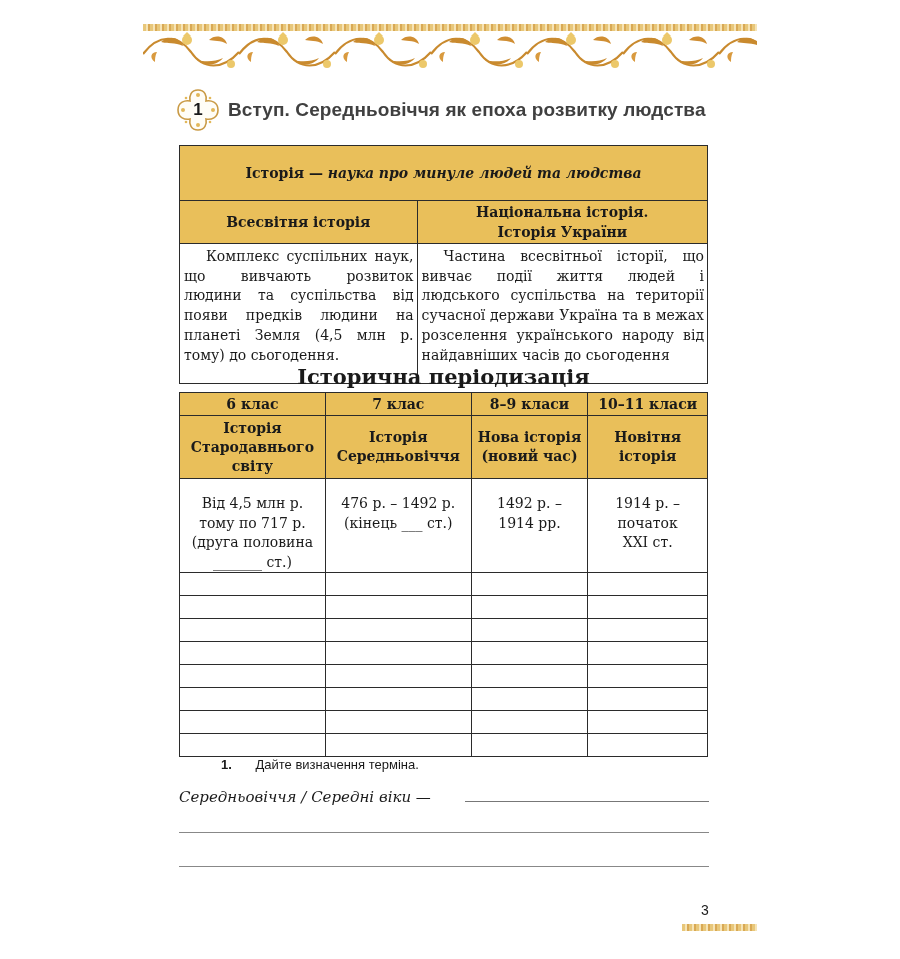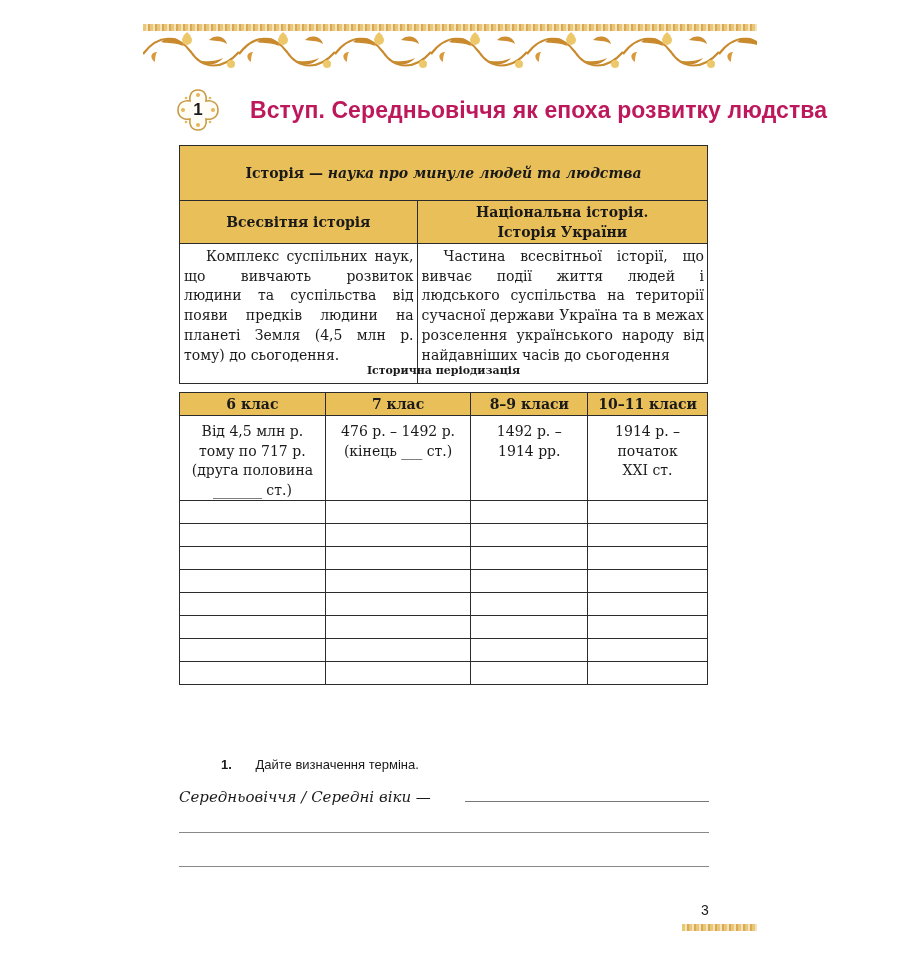--- a/index.html
+++ b/index.html
@@ -10,46 +10,46 @@
   .top-border .strip { position: absolute; left: 0; top: 0; width: 100%; height: 7px;
     background: repeating-linear-gradient(90deg, #e8c77a 0 3px, #f6e4b6 3px 5px, #d9a955 5px 7px); }
   .top-border svg { position: absolute; left: 0; top: 8px; }
 
   
   .chapter { position: absolute; left: 174px; top: 86px; height: 48px; display: flex; align-items: center; }
   .badge { width: 48px; height: 48px; position: relative; }
   .badge svg { position: absolute; left: 0; top: 0; }
   .badge .num { position: absolute; left: 0; top: 0; width: 48px; height: 48px; line-height: 48px; text-align: center;
     font-family: "Liberation Sans", sans-serif; font-weight: bold; font-size: 17px; color: #1a1a1a; }
-  .chapter-title { margin-left: 28px; font-family: "Liberation Sans", sans-serif; font-weight: bold; font-size: 23px; color: #be185d; letter-spacing: 0.1px; }
+  .chapter-title { margin-left: 6px; font-family: "Liberation Sans", sans-serif; font-weight: bold; font-size: 19px; color: #404040; letter-spacing: 0.1px; }
 
   table { border-collapse: collapse; position: absolute; }
   td, th { border: 1px solid #2b2b2b; }
 
   
   .t1 { left: 179px; top: 145px; width: 529px; }
   .t1 .head-row td { background: #e9bf5a; text-align: center; font-weight: bold; font-size: 14px; padding: 16px; height: 22px; }
   .t1 .head-row td .ital { font-style: italic; }
   .t1 .sub-row td { background: #e9bf5a; text-align: center; font-weight: bold; font-size: 14px; height: 42px; line-height: 20px; padding: 0; }
   .t1 .body-row td { vertical-align: top; font-size: 14px; line-height: 19.7px; padding: 3px 3px 0 4px; text-align: justify; height: 140px; box-sizing: border-box; }
   .t1 .body-row td .txt { text-indent: 22px; }
   .t1 col.c1 { width: 238px; }
   .t1 col.c2 { width: 291px; }
 
-  .period-title { position: absolute; left: 179px; top: 364px; width: 529px; text-align: center; font-weight: bold; font-size: 11px; }
+  .period-title { position: absolute; left: 179px; top: 364px; width: 529px; text-align: center; font-weight: bold; font-size: 21px; }
 
   
   .t2 { left: 179px; top: 392px; width: 529px; border-radius: 28px; }
   .t2 col.a { width: 146px; }
   .t2 col.b { width: 146px; }
   .t2 col.c { width: 117px; }
   .t2 col.d { width: 120px; }
   .t2 .grade td { background: #e9bf5a; text-align: center; font-weight: bold; font-size: 14px; height: 22px; padding: 0; }
   .t2 .period td { background: #e9bf5a; text-align: center; font-weight: bold; font-size: 14px; line-height: 19px; height: 62px; padding: 0; }
-  .t2 .dates td { vertical-align: top; text-align: center; font-size: 14px; line-height: 19.5px; height: 84px; padding: 6px 2px 0 2px; box-sizing: border-box; }
+  .t2 .dates td { vertical-align: top; text-align: center; font-size: 14px; line-height: 19.5px; height: 84px; padding: 15px 2px 0 2px; box-sizing: border-box; }
   .t2 .empty td { height: 22px; padding: 0; }
 
   
   .exercise { position: absolute; left: 221px; top: 757px; font-family: Liberation Sans, sans-serif; font-size: 13px; }
   .exercise .n { font-weight: bold; margin-right: 20px; }
   .term-line { position: absolute; left: 179px; top: 787px; width: 530px; display: flex; align-items: baseline; gap: 24px; }
   .term-line .term { font-style: italic; font-size: 15px; white-space: nowrap; }
   .term-line .blank { flex: 1; border-bottom: 1px solid #777; margin-left: 10px; height: 14px; }
   .answer-line { position: absolute; left: 179px; width: 530px; border-bottom: 1px solid #888; height: 0; }
 
@@ -144,20 +144,39 @@
       <col class="c">
       <col class="d">
     </colgroup>
   <tbody>
       <tr class="grade">
     <td>6 клас</td>
     <td>7 клас</td>
     <td>8–9 класи</td>
     <td>10–11 класи</td>
   </tr>
+  <tr class="period">
+    <td>
+      <div>Історія</div>
+      <div>Стародавнього</div>
+      <div>світу</div>
+    </td>
+    <td>
+      <div>Історія</div>
+      <div>Середньовіччя</div>
+    </td>
+    <td>
+      <div>Нова історія</div>
+      <div>(новий час)</div>
+    </td>
+    <td>
+      <div>Новітня</div>
+      <div>історія</div>
+    </td>
+  </tr>
   <tr class="dates">
     <td>
       <div>Від 4,5 млн р.</div>
       <div>тому по 717 р.</div>
       <div>(друга половина</div>
       <div>_______ ст.)</div>
     </td>
     <td>
       <div>476 р. – 1492 р.</div>
       <div>(кінець ___ ст.)</div>

